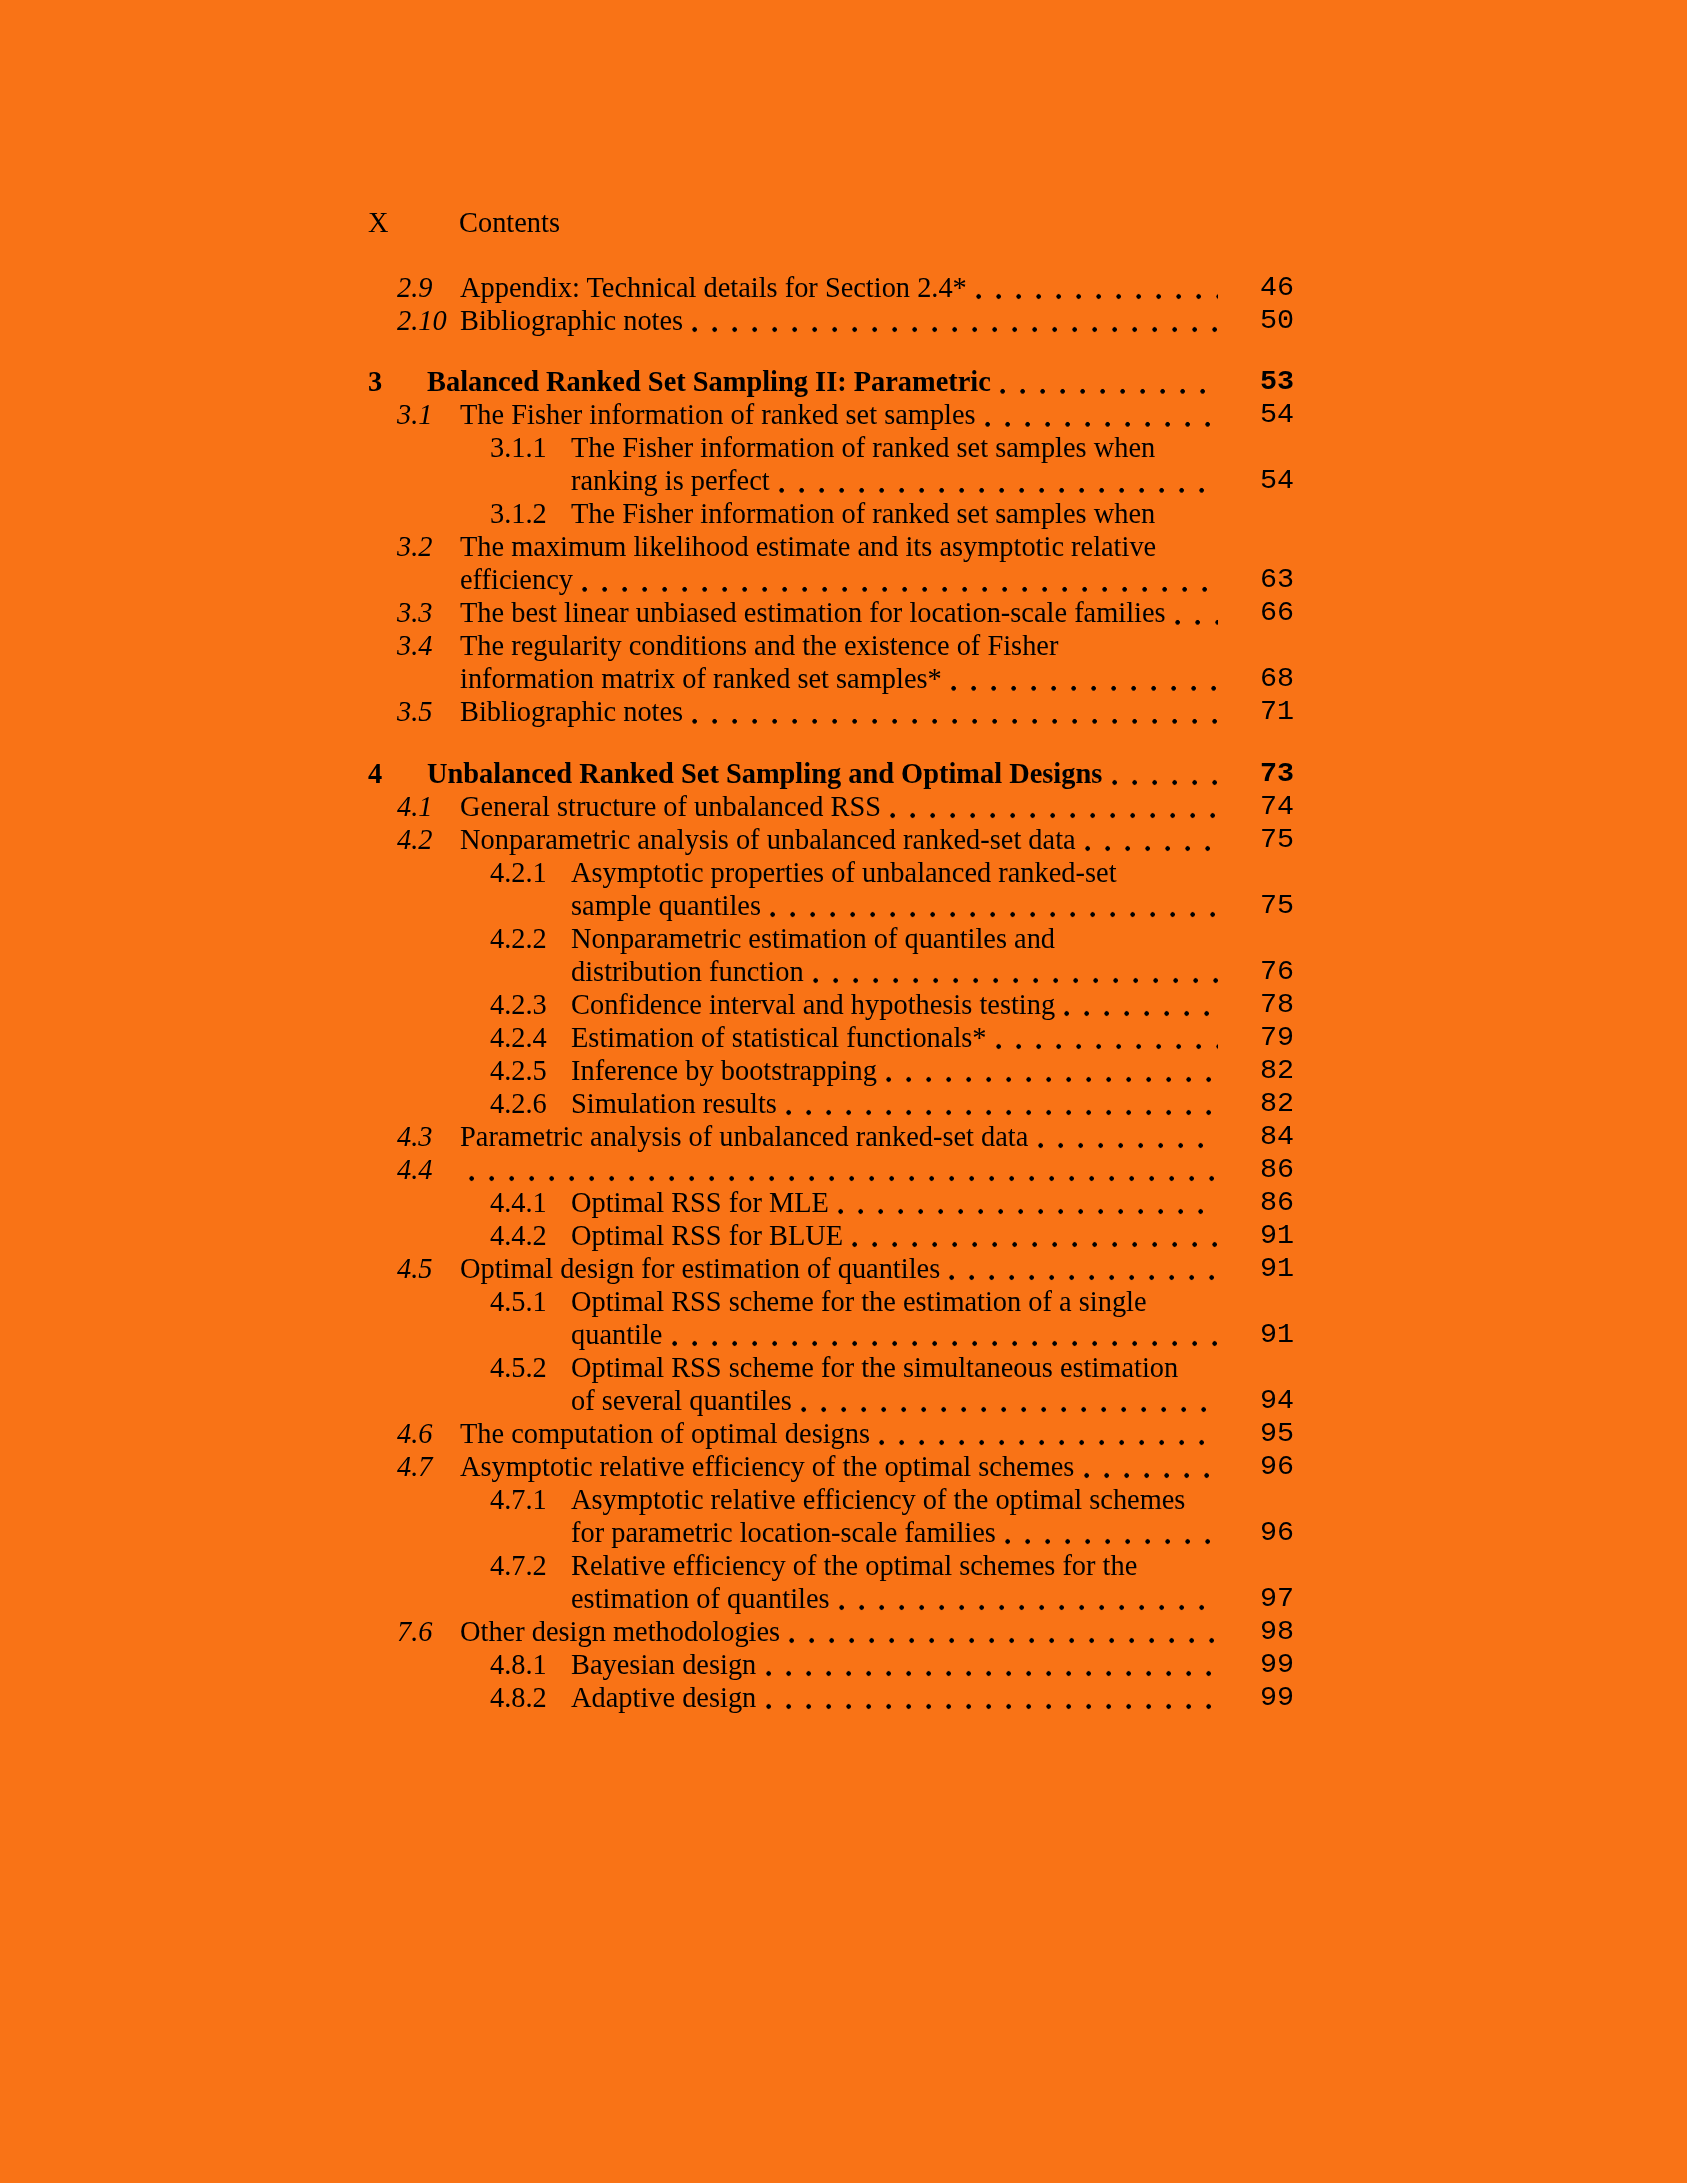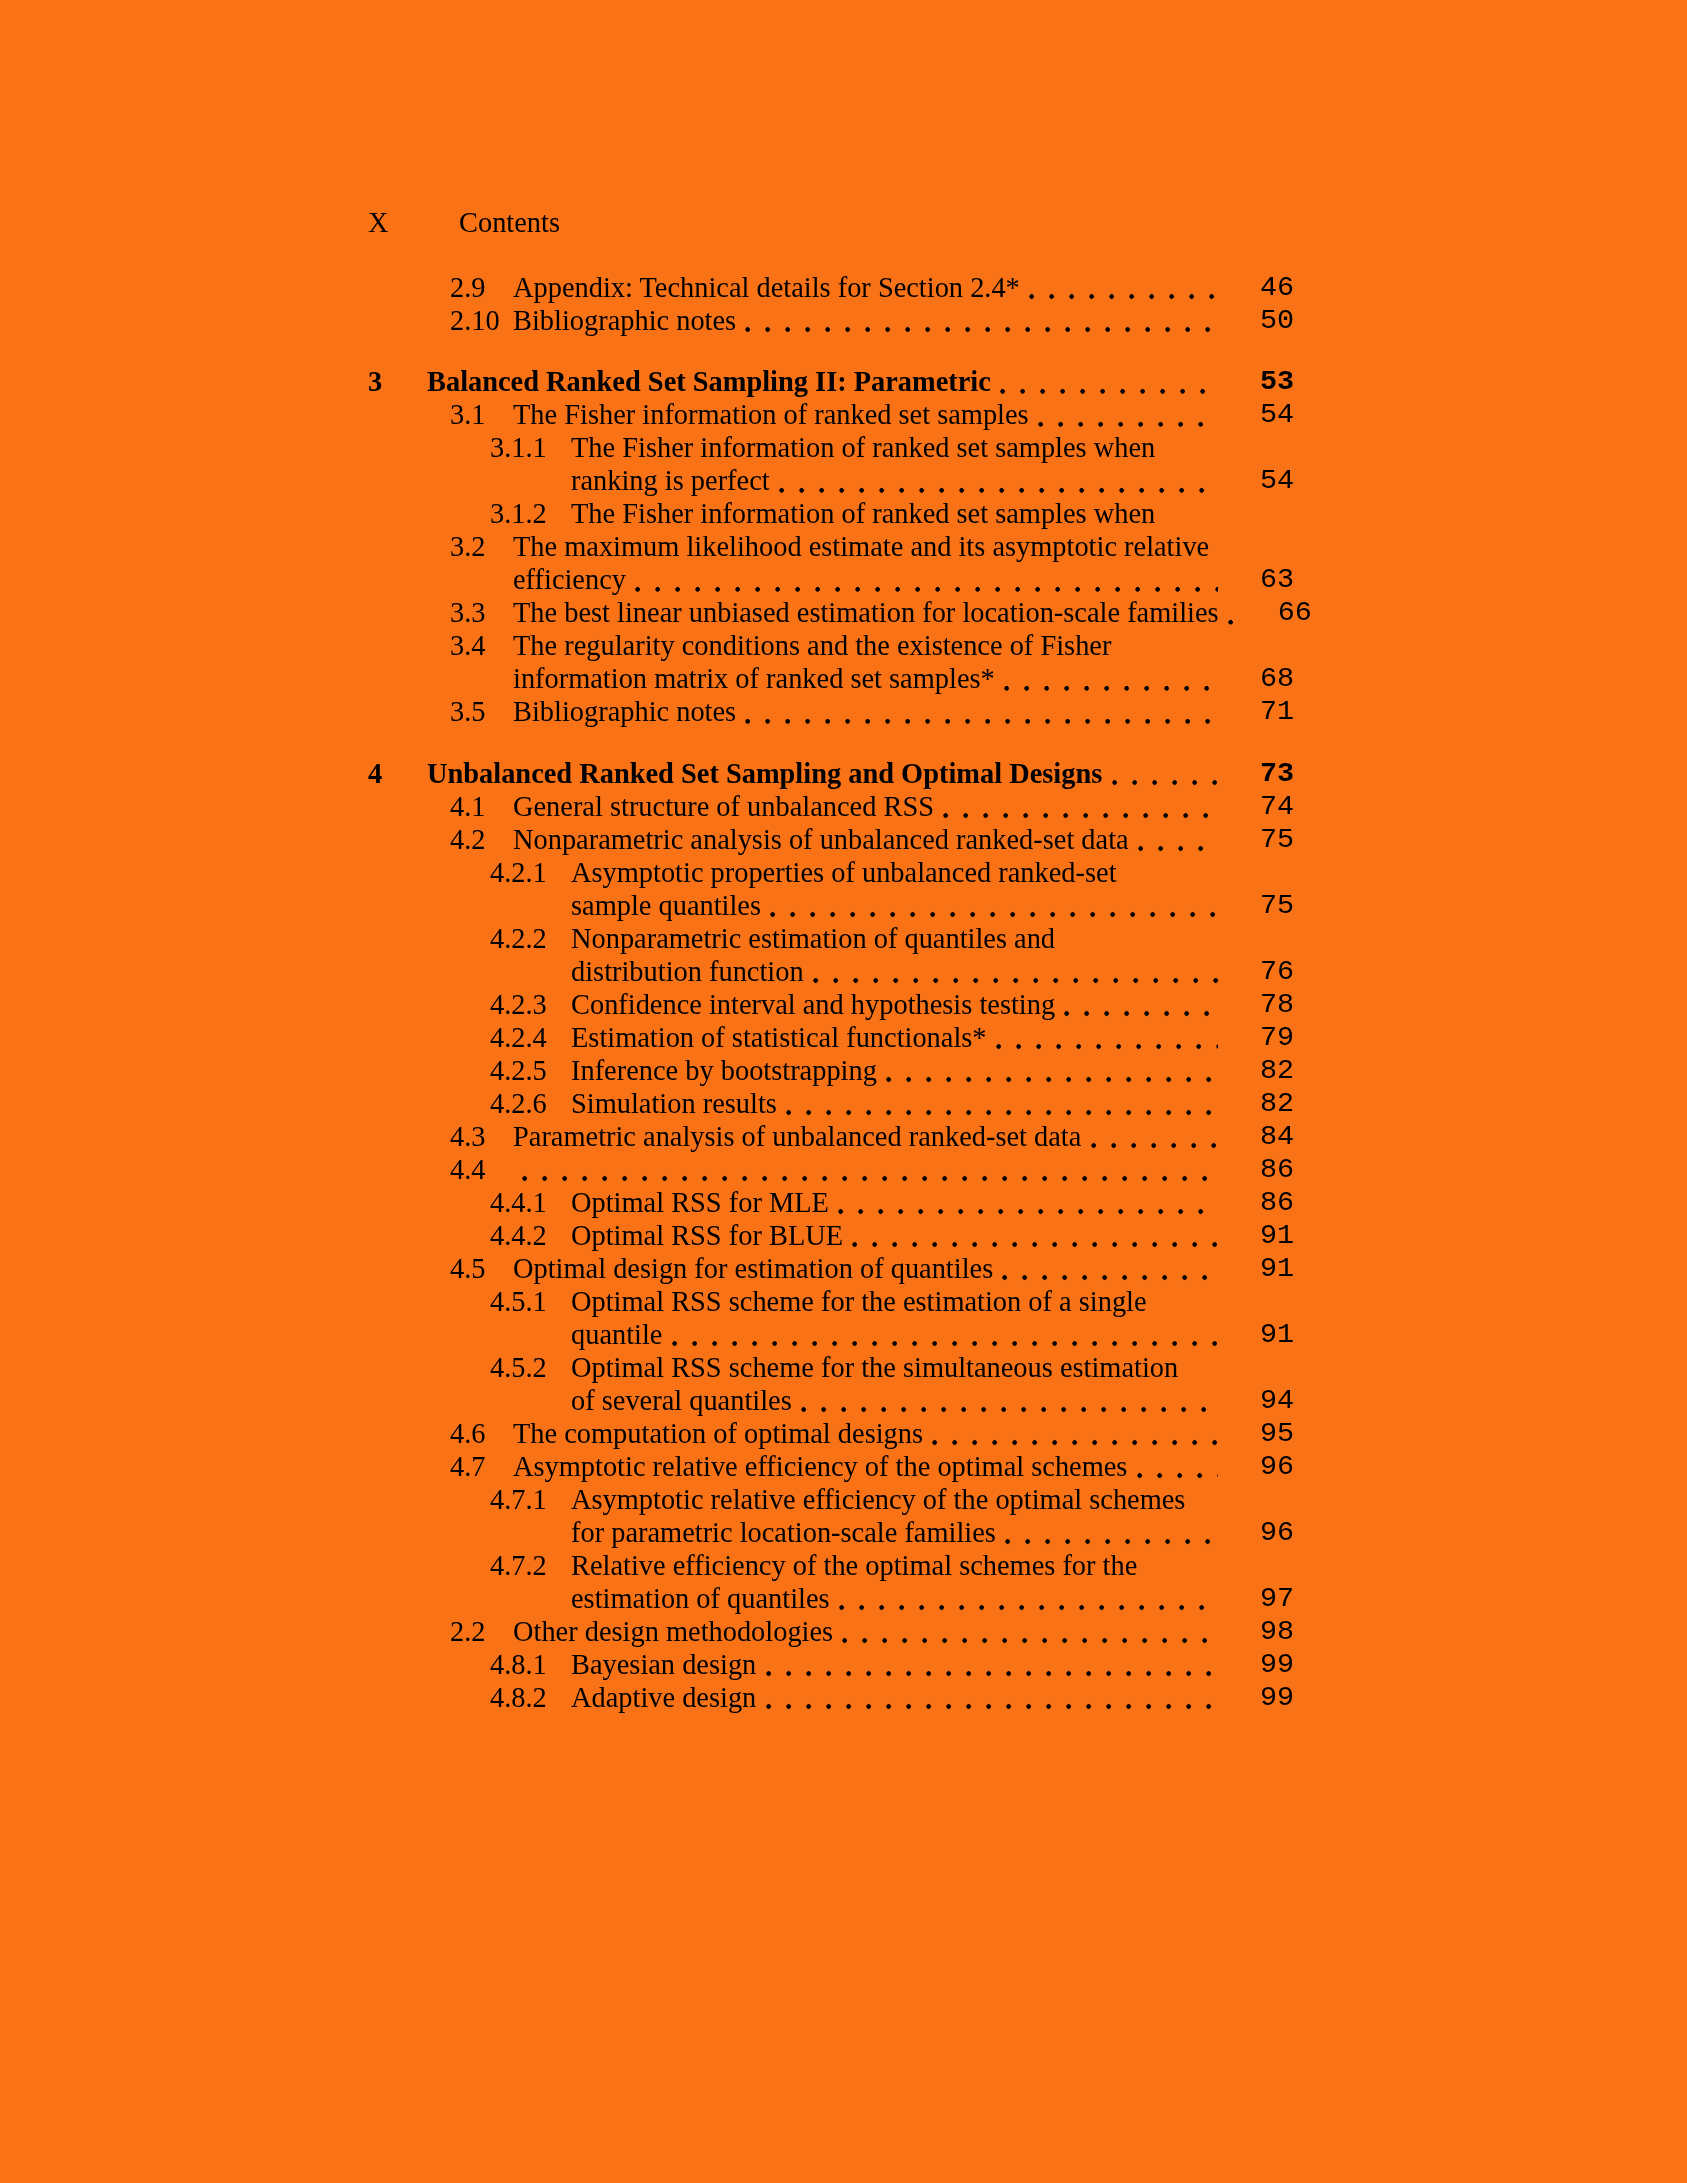--- a/index.html
+++ b/index.html
@@ -17,21 +17,21 @@
   .folio { display: inline-block; min-width: 91px; }
 
   .toc { margin-top: 32px; }
 
   .entry { display: flex; align-items: flex-start; }
   .entry .num { flex: 0 0 auto; }
   .entry .body { flex: 1 1 auto; min-width: 0; }
 
   .lvl-chapter { font-weight: bold; margin-top: 28.4px; }
   .lvl-chapter .num { min-width: 59px; }
-  .lvl-section .num { margin-left: 82px; min-width: 63px; }
+  .lvl-section .num { margin-left: 29px; min-width: 63px; font-style: italic; }
   .lvl-subsection .num { margin-left: 122px; min-width: 81px; }
 
   .line { display: block; white-space: nowrap; }
   .line.last { display: flex; align-items: center; }
   .txt { flex: 0 0 auto; white-space: nowrap; }
 
   .leader {
     flex: 1 1 auto; min-width: 8px;
     align-self: flex-end;
     height: 6.6px;
@@ -352,21 +352,21 @@
     <div class="body">
             <div class="line"><span class="txt">Relative efficiency of the optimal schemes for the</span></div>
             <div class="line last">
               <span class="txt">estimation of quantiles</span>
               <span class="leader"></span>
               <span class="page-num">97</span>
             </div>
           </div>
   </div>
         <div class="entry lvl-section">
-    <span class="num">2.2</span>
+    <span class="num">7.6</span>
     <div class="body">
             <div class="line last">
               <span class="txt">Other design methodologies</span>
               <span class="leader"></span>
               <span class="page-num">98</span>
             </div>
           </div>
   </div>
         <div class="entry lvl-subsection">
     <span class="num">4.8.1</span>

